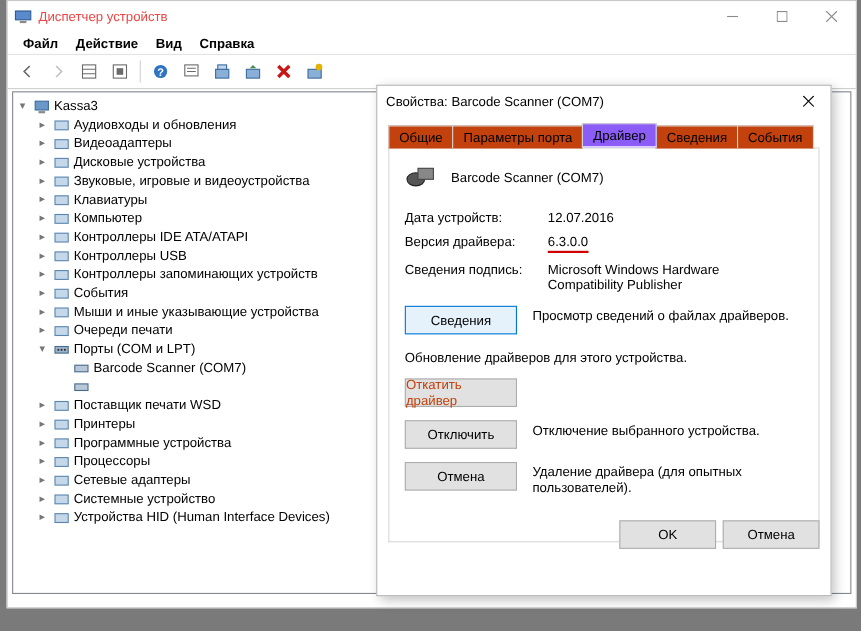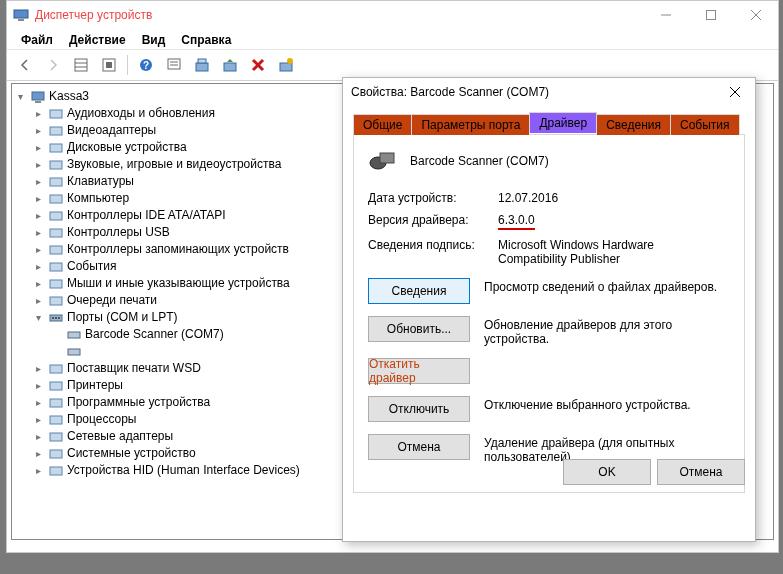--- a/index.html
+++ b/index.html
@@ -144,21 +144,21 @@
     font-size: 12px;
     margin-right: 14px;
     flex-shrink: 0;
   }
   .win-btn.active { border: 1px solid #0078d7; background: #e5f1fb; }
   .win-btn.disabled { color: #c2410c; }
   .action-desc { flex: 1; padding-top: 2px; }
   
   .dlg-footer {
     position: absolute;
-    right: 10px; bottom: 18px;
+    right: 10px; bottom: 4px;
     display: flex;
     text-align: center;
   }
   .dlg-footer .win-btn { width: 86px; margin-right: 6px; }
   .dlg-footer .win-btn:last-child { margin-right: 0; }
 </style>
 </head>
 <body>
 
 <div class="window">
@@ -519,21 +519,20 @@
         <div class="info-row">
           <span class="info-label">Сведения подпись:</span>
           <span class="info-value" style="max-width:220px">Microsoft Windows Hardware Compatibility Publisher</span>
         </div>
 
         <div class="action-row">
           <div class="win-btn active">Сведения</div>
           <div class="action-desc">Просмотр сведений о файлах драйверов.</div>
         </div>
         <div class="action-row">
-          <div class="win-btn">Обновить...</div>
           <div class="action-desc">Обновление драйверов для этого устройства.</div>
         </div>
         <div class="action-row">
           <div class="win-btn disabled">Откатить драйвер</div>
         </div>
         <div class="action-row">
           <div class="win-btn">Отключить</div>
           <div class="action-desc">Отключение выбранного устройства.</div>
         </div>
         <div class="action-row">

